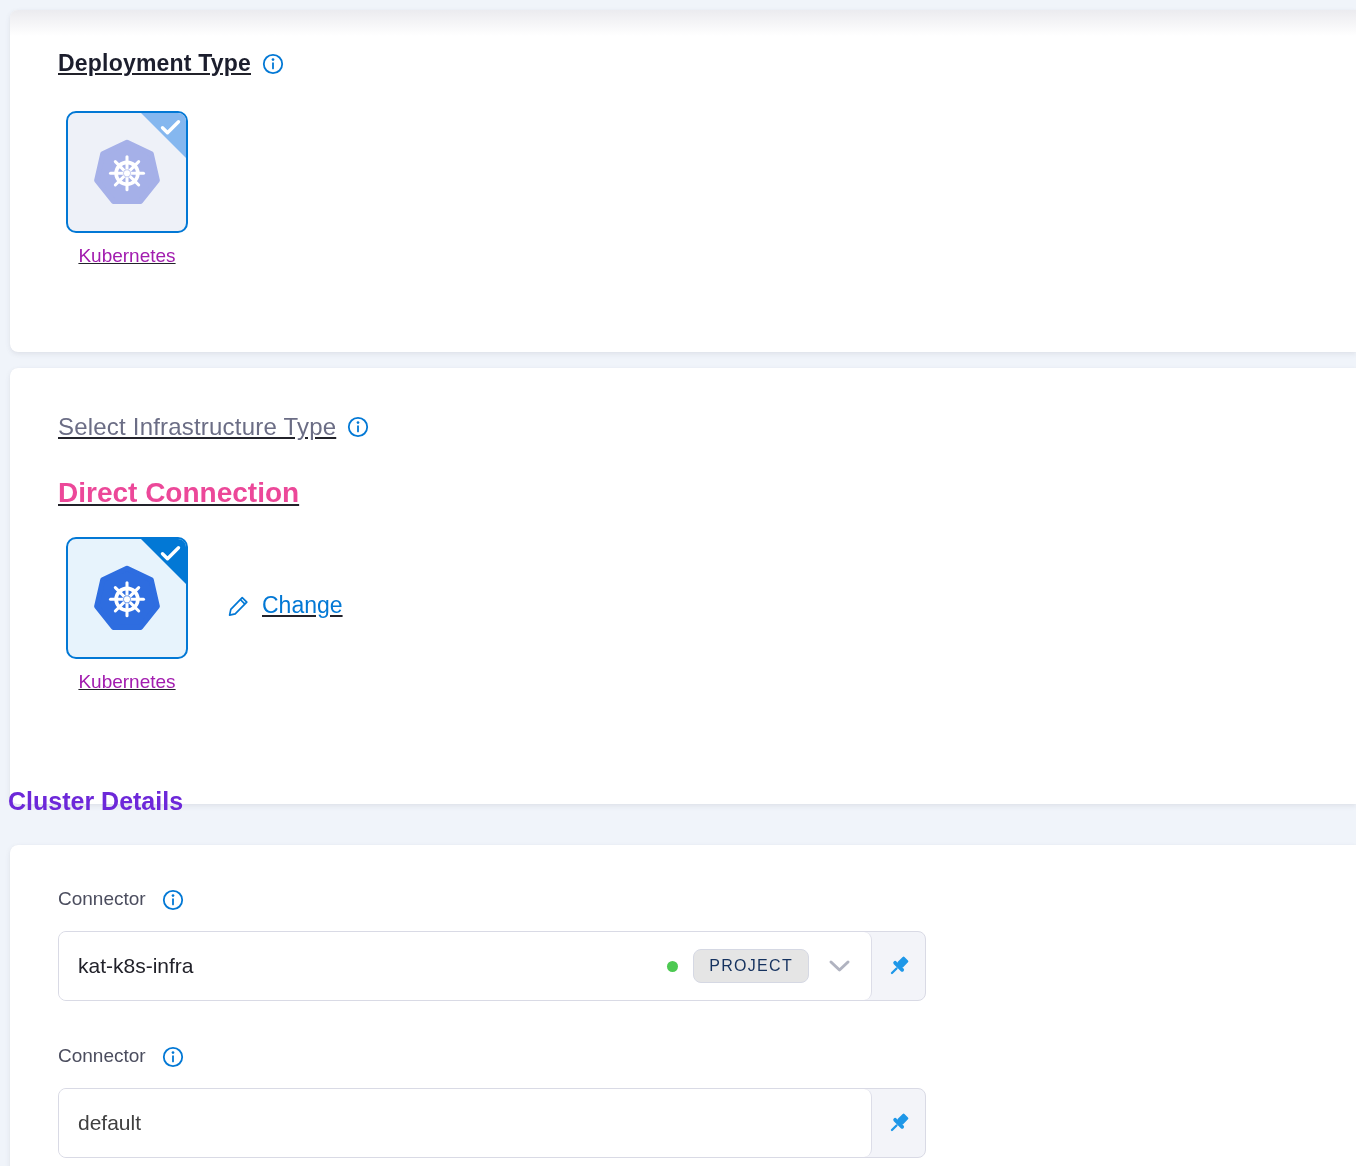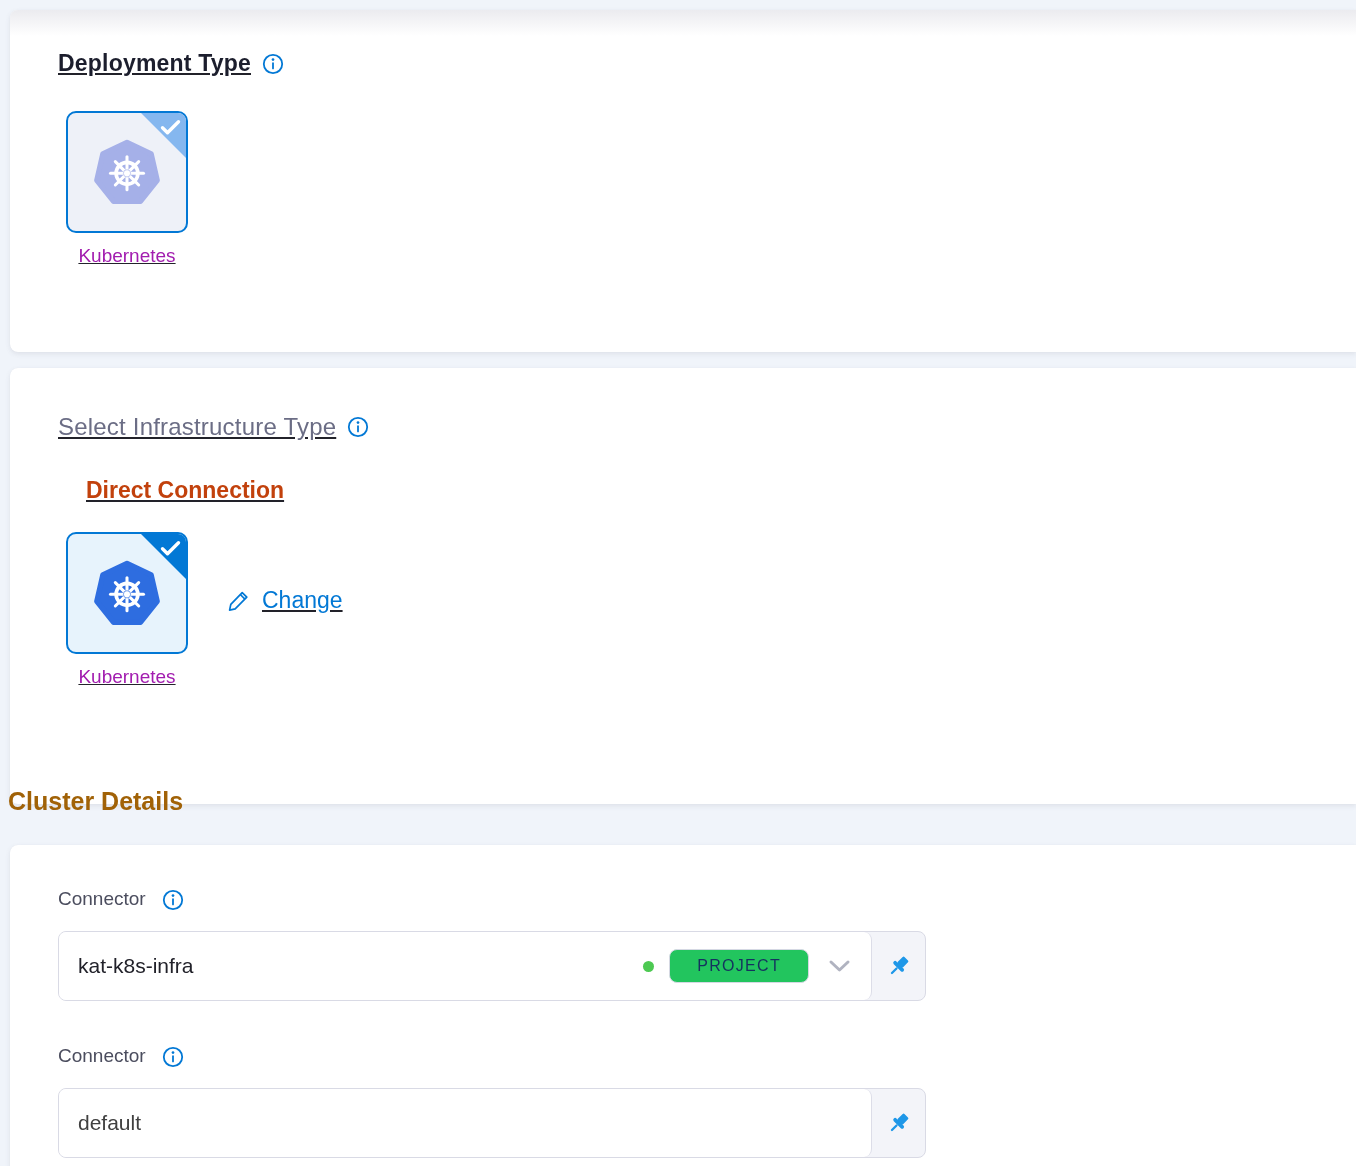--- a/index.html
+++ b/index.html
@@ -44,24 +44,23 @@
     letter-spacing: .2px;
   }
   .section-title.muted {
     padding-top: 45px;
     font-size: 24px;
     font-weight: 400;
     color: #6b6d85;
   }
   .subheading {
     margin-top: 36px;
-    font-size: 23px;
+    font-size: 28px;
     font-weight: 700;
-    color: #c2410c;
-    margin-left: 28px;
+    color: #ec4899;
   }
 
   .tile-block { margin-top: 34px; width: 122px; }
   .tile-row { display: flex; align-items: center; gap: 40px; margin-top: 28px; }
   .tile {
     position: relative;
     width: 122px;
     height: 122px;
     border: 2px solid #0278d5;
     border-radius: 10px;
@@ -100,21 +99,21 @@
     cursor: pointer;
     text-decoration: none;
   }
 
   .page-heading {
     position: absolute;
     left: 8px;
     top: 787px;
     font-size: 25px;
     font-weight: 700;
-    color: #a16207;
+    color: #6d28d9;
   }
 
   .form { padding: 43px 0 0 48px; }
   .field-label {
     display: flex;
     align-items: center;
     gap: 16px;
     font-size: 19px;
     color: #4b4d5e;
   }
@@ -158,24 +157,24 @@
     min-width: 0;
   }
   .status-dot {
     width: 11px; height: 11px;
     border-radius: 50%;
     background: #4dc952;
     flex: 0 0 auto;
   }
   .scope-badge {
     flex: 0 0 auto;
-    padding: 7px 27px;
+    padding: 7px 15px;
     border: 1px solid #d5d8e3;
     border-radius: 8px;
-    background: #22c55e;
+    background: #e5e5e5;
     font-size: 16px;
     font-weight: 500;
     letter-spacing: 1.3px;
     color: #15325f;
     cursor: pointer;
   }
   .chevron-btn {
     flex: 0 0 auto;
     display: flex;
     align-items: center;

